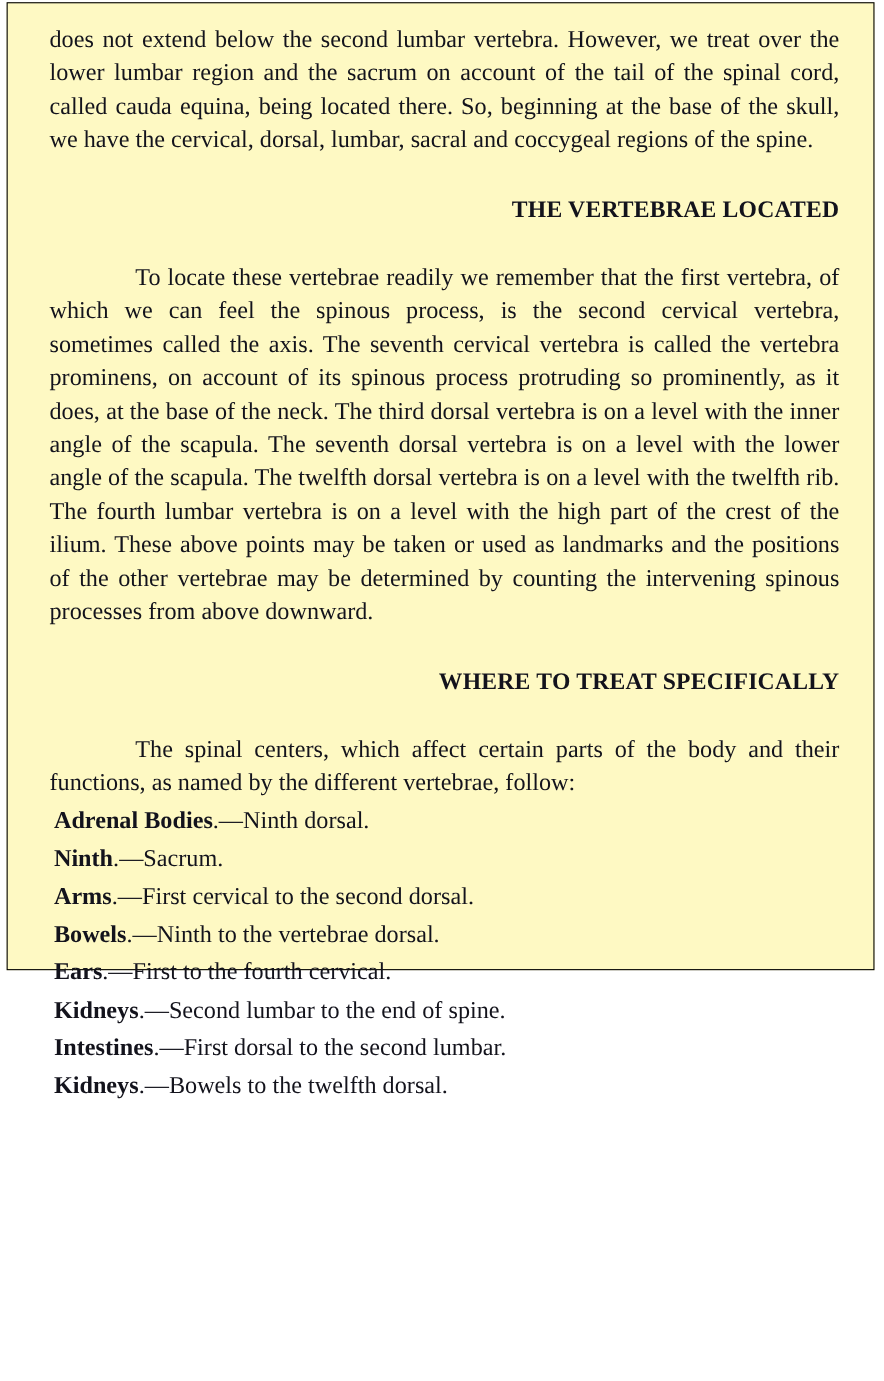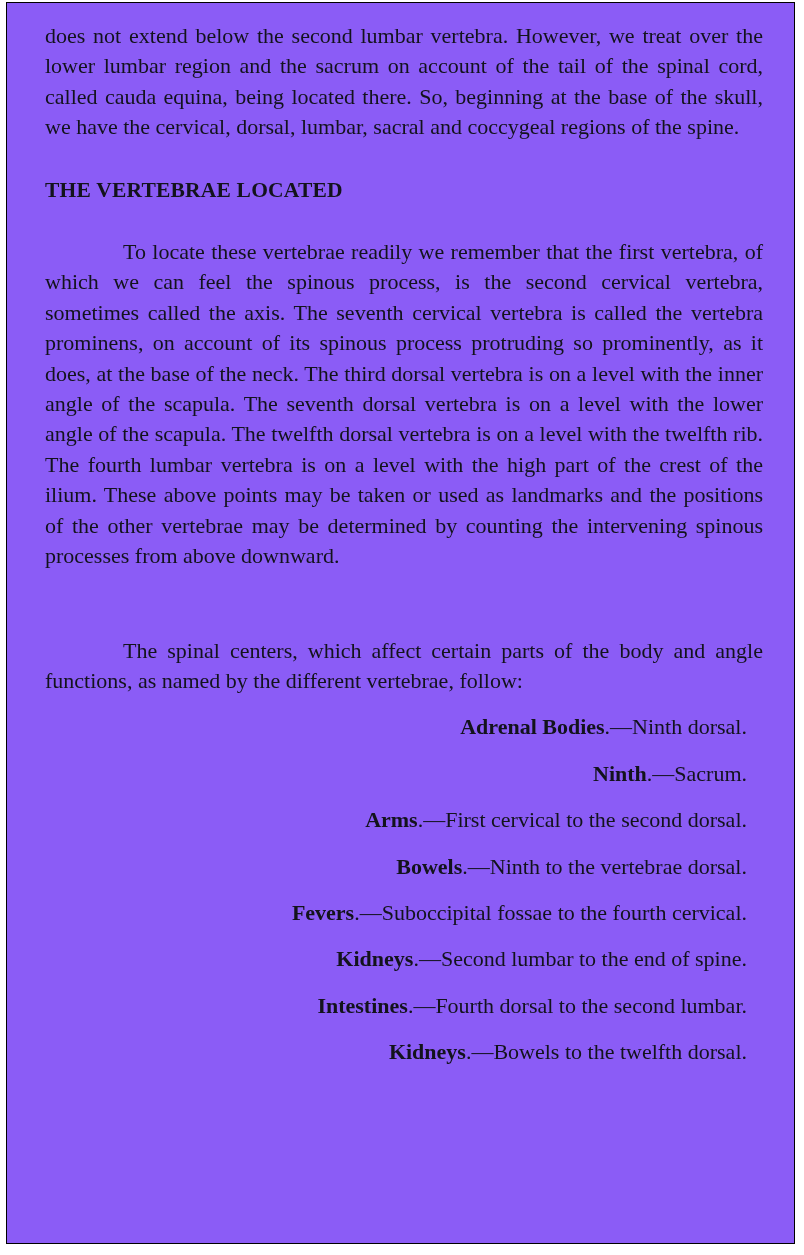--- a/index.html
+++ b/index.html
@@ -12,24 +12,24 @@
     height: 1255px;
     overflow: hidden;
     font-family: "Liberation Serif", "DejaVu Serif", serif;
     color: #000000;
   }
   .page-frame {
     position: absolute;
     left: 6px;
     top: 2px;
     width: 789px;
-    height: 1242px;
+    height: 880px;
     border: 1px solid #000000;
     box-sizing: border-box;
-    background: #8b5cf6;
+    background: #fef9c3;
   }
   .content {
     position: absolute;
     left: 38px;
     top: 18px;
     width: 718px;
   }
   .body-par {
     font-size: 22px;
     line-height: 30.4px;
@@ -38,40 +38,39 @@
     margin: 0;
     color: #13131c;
     hyphens: none;
   }
   .body-par.indent {
     text-indent: 78px;
   }
   .heading {
     font-size: 21.5px;
     font-weight: bold;
-    text-align: left;
+    text-align: right;
     letter-spacing: 0.2px;
     line-height: 30.4px;
     margin: 0;
     color: #13131c;
   }
   .gap-before-heading { height: 32px; }
   .gap-after-heading  { height: 32px; }
   .def-list {
     margin: 0;
     padding: 0;
     list-style: none;
   }
   .def-item {
     font-size: 22px;
     line-height: 30.4px;
-    margin: 16px;
+    margin: 4px;
     color: #13131c;
     white-space: nowrap;
-    text-align: right;
   }
   .def-term {
     font-weight: bold;
   }
   .def-sep,
   .def-desc {
     font-weight: normal;
   }
 </style>
 </head>
@@ -82,29 +81,30 @@
 
     <p class="body-par">does not extend below the second lumbar vertebra. However, we treat over the lower lumbar region and the sacrum on account of the tail of the spinal cord, called cauda equina, being located there. So, beginning at the base of the skull, we have the cervical, dorsal, lumbar, sacral and coccygeal regions of the spine.</p>
 
     <div class="gap-before-heading"></div>
     <h2 class="heading">THE VERTEBRAE LOCATED</h2>
     <div class="gap-after-heading"></div>
 
     <p class="body-par indent">To locate these vertebrae readily we remember that the first vertebra, of which we can feel the spinous process, is the second cervical vertebra, sometimes called the axis. The seventh cervical vertebra is called the vertebra prominens, on account of its spinous process protruding so prominently, as it does, at the base of the neck. The third dorsal vertebra is on a level with the inner angle of the scapula. The seventh dorsal vertebra is on a level with the lower angle of the scapula. The twelfth dorsal vertebra is on a level with the twelfth rib. The fourth lumbar vertebra is on a level with the high part of the crest of the ilium. These above points may be taken or used as landmarks and the positions of the other vertebrae may be determined by counting the intervening spinous processes from above downward.</p>
 
     <div class="gap-before-heading"></div>
+    <h2 class="heading">WHERE TO TREAT SPECIFICALLY</h2>
     <div class="gap-after-heading"></div>
 
-    <p class="body-par indent">The spinal centers, which affect certain parts of the body and angle functions, as named by the different vertebrae, follow:</p>
+    <p class="body-par indent">The spinal centers, which affect certain parts of the body and their functions, as named by the different vertebrae, follow:</p>
 
     <ul class="def-list">
         <li class="def-item"><span class="def-term">Adrenal Bodies</span><span class="def-sep">.—</span><span class="def-desc">Ninth dorsal.</span></li>
         <li class="def-item"><span class="def-term">Ninth</span><span class="def-sep">.—</span><span class="def-desc">Sacrum.</span></li>
         <li class="def-item"><span class="def-term">Arms</span><span class="def-sep">.—</span><span class="def-desc">First cervical to the second dorsal.</span></li>
         <li class="def-item"><span class="def-term">Bowels</span><span class="def-sep">.—</span><span class="def-desc">Ninth to the vertebrae dorsal.</span></li>
-        <li class="def-item"><span class="def-term">Fevers</span><span class="def-sep">.—</span><span class="def-desc">Suboccipital fossae to the fourth cervical.</span></li>
+        <li class="def-item"><span class="def-term">Ears</span><span class="def-sep">.—</span><span class="def-desc">First to the fourth cervical.</span></li>
         <li class="def-item"><span class="def-term">Kidneys</span><span class="def-sep">.—</span><span class="def-desc">Second lumbar to the end of spine.</span></li>
-        <li class="def-item"><span class="def-term">Intestines</span><span class="def-sep">.—</span><span class="def-desc">Fourth dorsal to the second lumbar.</span></li>
+        <li class="def-item"><span class="def-term">Intestines</span><span class="def-sep">.—</span><span class="def-desc">First dorsal to the second lumbar.</span></li>
         <li class="def-item"><span class="def-term">Kidneys</span><span class="def-sep">.—</span><span class="def-desc">Bowels to the twelfth dorsal.</span></li>
       </ul>
 
   </div>
 </div>
 
 </body></html>

